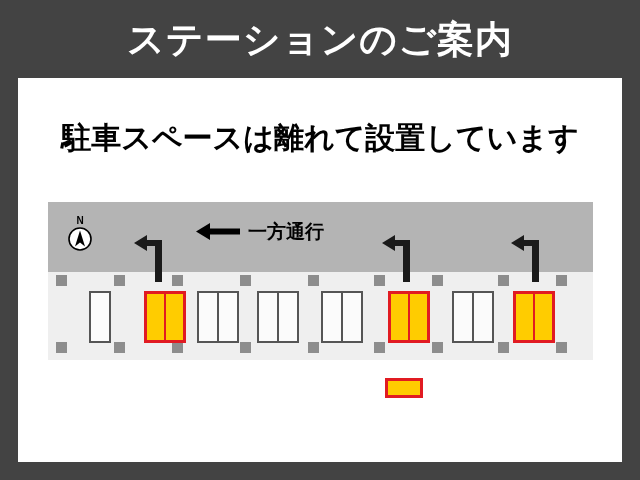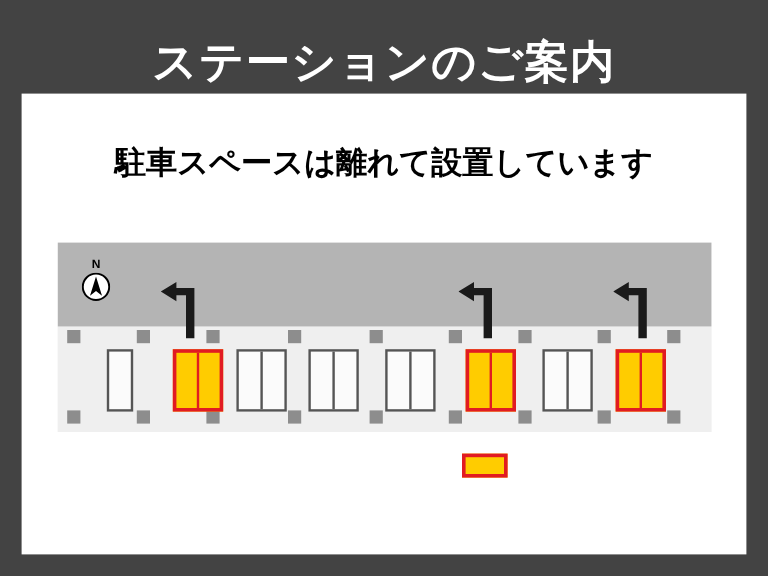--- a/index.html
+++ b/index.html
@@ -20,21 +20,21 @@
     width: 640px;
     height: 480px;
     background: #434343;
     box-sizing: border-box;
   }
 
   
   .title-bar {
     position: absolute;
     left: 0;
-    top: 12px;
+    top: 0;
     width: 640px;
     height: 78px;
     display: flex;
     align-items: center;
     justify-content: center;
   }
   .title-text {
     color: #ffffff;
     font-size: 37px;
     font-weight: bold;
@@ -55,21 +55,21 @@
   }
 
   
   .heading {
     position: absolute;
     left: 0;
     top: 40px;
     width: 604px;
     text-align: center;
     color: #000000;
-    font-size: 26px;
+    font-size: 30px;
     font-weight: bold;
     letter-spacing: 0px;
     white-space: nowrap;
     font-family: "DejaVu Sans", "Liberation Sans", sans-serif;
   }
 
   
   .diagram {
     position: absolute;
     left: 30px;
@@ -225,20 +225,26 @@
       <div class="road-band"></div>
 
       <div class="compass">
         <div class="compass-n">N</div>
         <svg class="compass-dial" viewBox="0 0 24 24">
           <circle cx="12" cy="12" r="11" fill="#ffffff" stroke="#000000" stroke-width="1.6"></circle>
           <polygon points="12,3.5 17,19.5 12,15.5 7,19.5" fill="#000000"></polygon>
         </svg>
       </div>
 
+      <div class="oneway">
+        <svg class="oneway-arrow" viewBox="0 0 44 19">
+          <polygon points="0,9.5 14,1 14,6.5 44,6.5 44,12.5 14,12.5 14,18" fill="#000000"></polygon>
+        </svg>
+        <div class="oneway-text">一方通行</div>
+      </div>
 
       <svg class="turn-arrow" style="left:86px; top:30px;" viewBox="0 0 38 50">
         <path d="M22,50 L22,14 L12,14 L12,8 L12,20 L12,14 L22,14" fill="none"></path>
         <polygon points="0,11 13,3 13,8 28,8 28,50 21,50 21,14 13,14 13,19" fill="#1a1a1a"></polygon>
       </svg>
       <svg class="turn-arrow" style="left:334px; top:30px;" viewBox="0 0 38 50">
         <polygon points="0,11 13,3 13,8 28,8 28,50 21,50 21,14 13,14 13,19" fill="#1a1a1a"></polygon>
       </svg>
       <svg class="turn-arrow" style="left:463px; top:30px;" viewBox="0 0 38 50">
         <polygon points="0,11 13,3 13,8 28,8 28,50 21,50 21,14 13,14 13,19" fill="#1a1a1a"></polygon>

